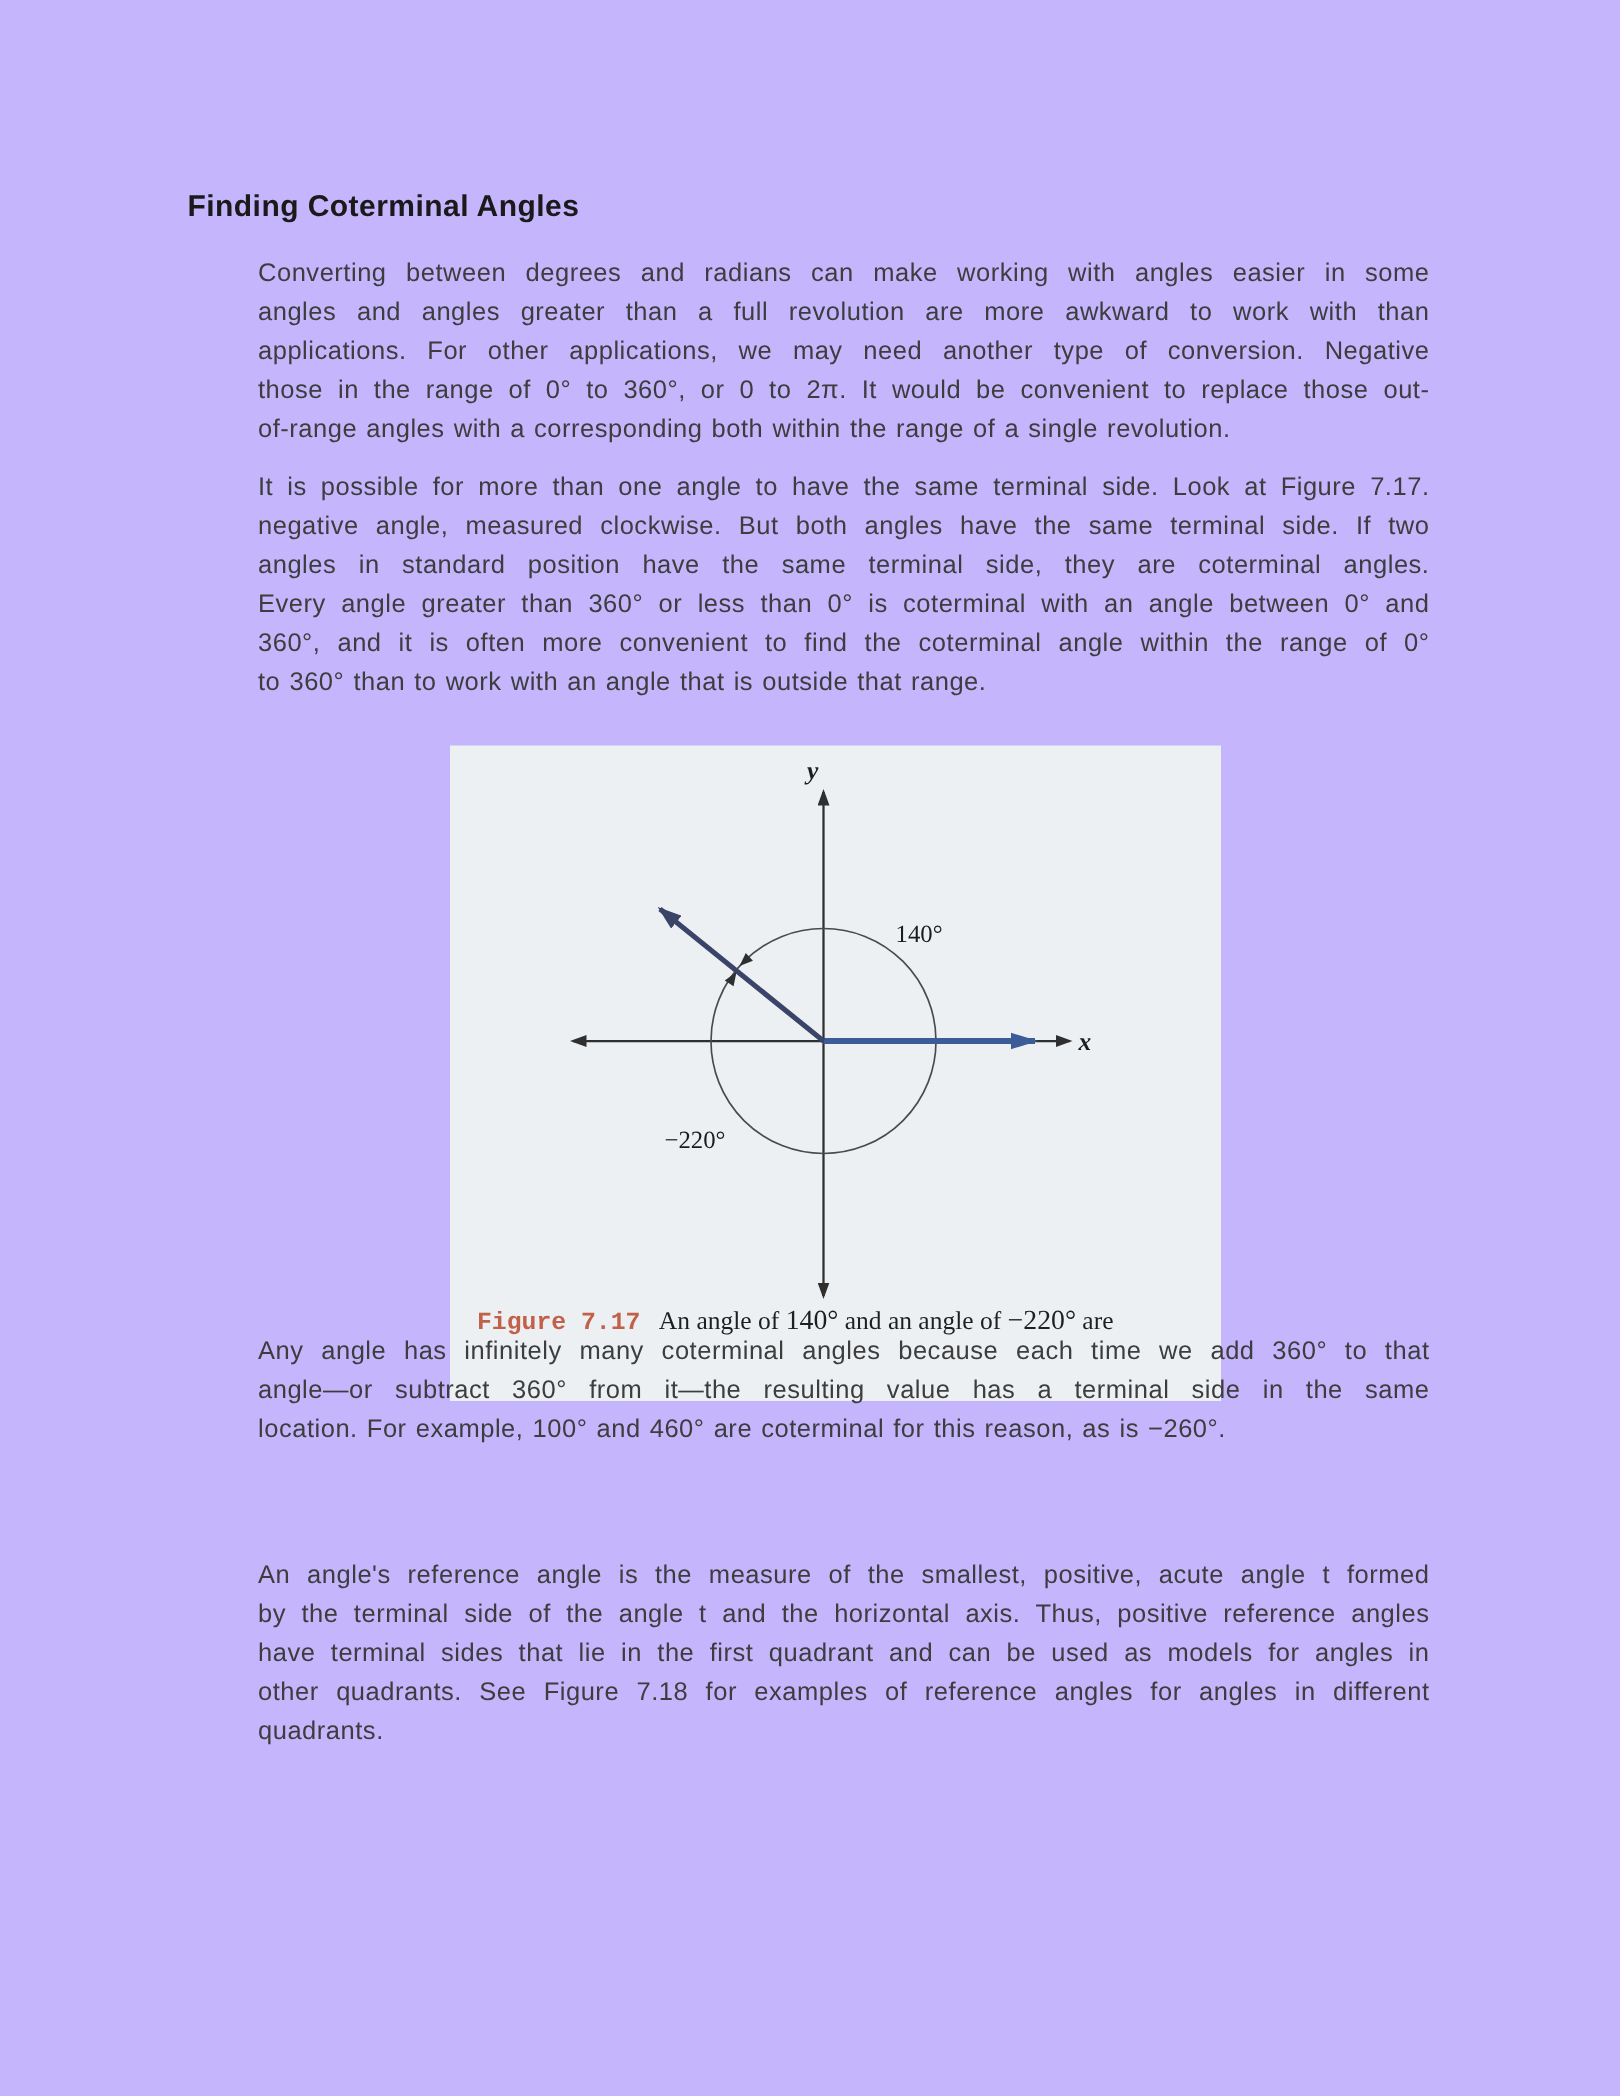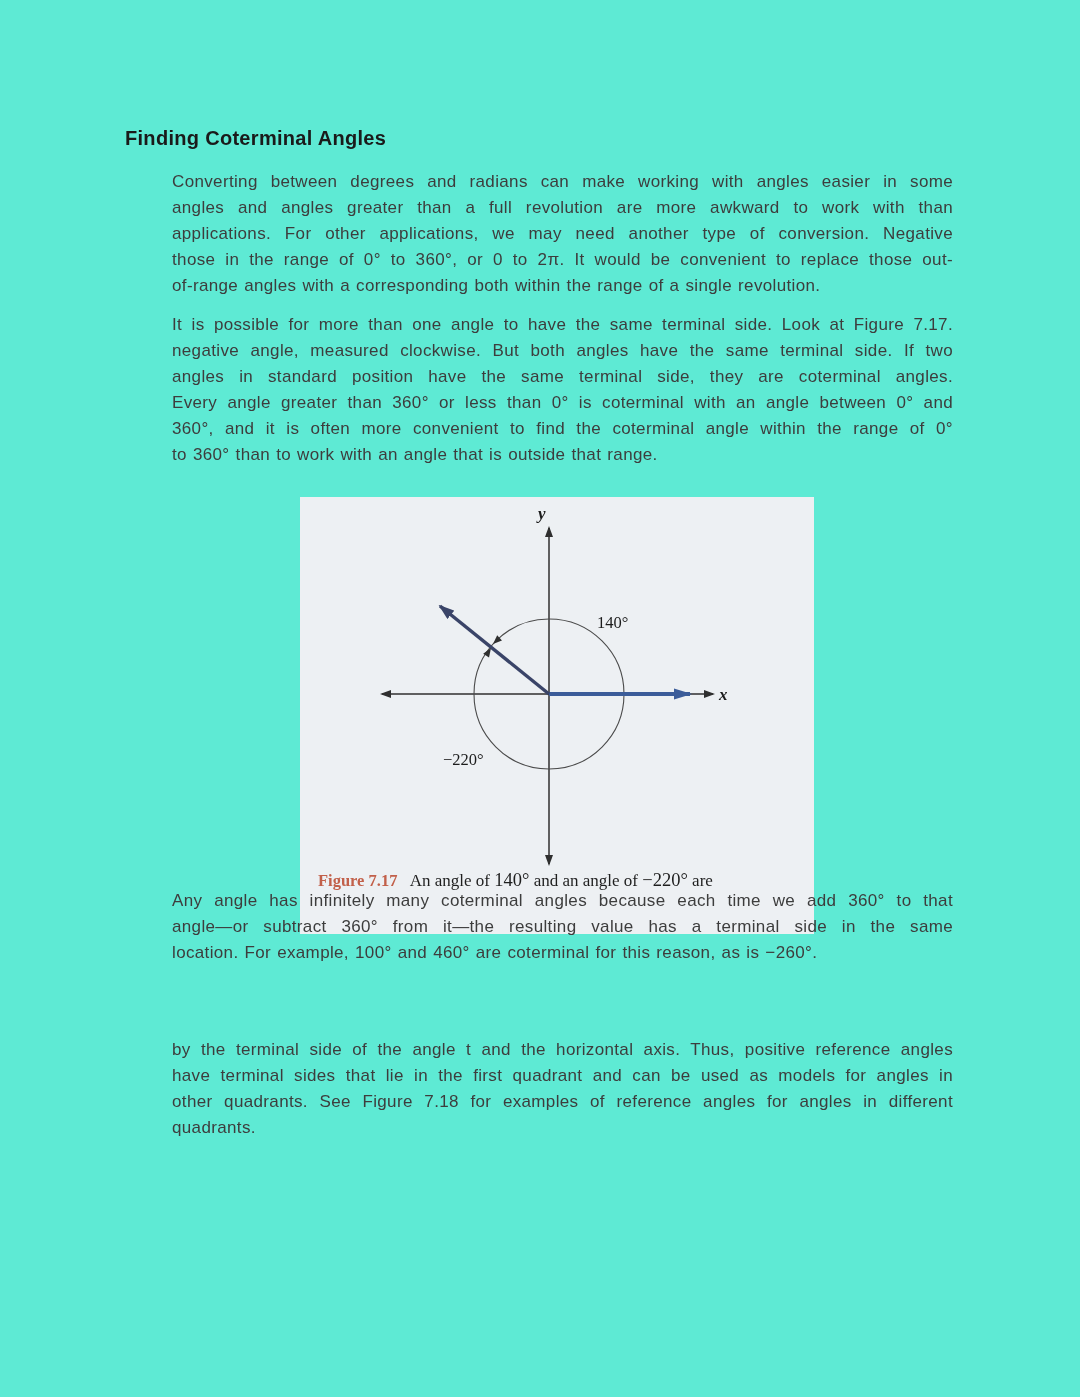--- a/index.html
+++ b/index.html
@@ -1,18 +1,18 @@
 <!DOCTYPE html>
 <html><head>
 <meta charset="utf-8">
 <style>
   html,body { margin:0; padding:0; background:#ffffff; }
   .page {
     position:relative; width:1080px; height:1397px;
-    background:#5eead4; overflow:hidden;
+    background:#c4b5fd; overflow:hidden;
     font-family:"Liberation Sans", sans-serif;
   }
   .heading {
     position:absolute; left:125px; top:127px; margin:0;
     font-size:20px; font-weight:bold; color:#1a1a1a; letter-spacing:0.3px;
   }
   .para {
     position:absolute; left:125px; width:828px;
     font-size:17px; color:#3d3d3d; letter-spacing:0.35px; word-spacing:1px;
   }
@@ -33,21 +33,21 @@
     background:#edf0f3;
   }
   .figure-block svg { display:block; }
 
   .caption {
     position:absolute; left:18px; top:370px; width:478px;
     font-family:"Liberation Serif", serif;
     font-size:17px; color:#1f1f1f; line-height:27px;
   }
   .cap-label {
-    font-family:Liberation Serif, serif;
+    font-family:Liberation Mono, monospace;
     font-weight:bold; font-size:16.5px; margin-right:9px;text-align:center;
   }
   .math { font-size:18.5px; }
 </style>
 </head>
 <body>
 
 <div class="page">
 
   <h2 class="heading">Finding Coterminal Angles</h2>
@@ -117,19 +117,20 @@
 
   <div class="para p3">
 
   <div class="line">Any angle has infinitely many coterminal angles because each time we add 360° to that</div>
       <div class="line">angle—or subtract 360° from it—the resulting value has a terminal side in the same</div>
       <div class="line">location. For example, 100° and 460° are coterminal for this reason, as is −260°.</div>
     </div>
 
   <div class="para p4">
 
+  <div class="line">An angle's reference angle is the measure of the smallest, positive, acute angle t formed</div>
       <div class="line">by the terminal side of the angle t and the horizontal axis. Thus, positive reference angles</div>
       <div class="line">have terminal sides that lie in the first quadrant and can be used as models for angles in</div>
       <div class="line">other quadrants. See Figure 7.18 for examples of reference angles for angles in different</div>
       <div class="line">quadrants.</div>
     </div>
 
 </div>
 
 </body></html>

